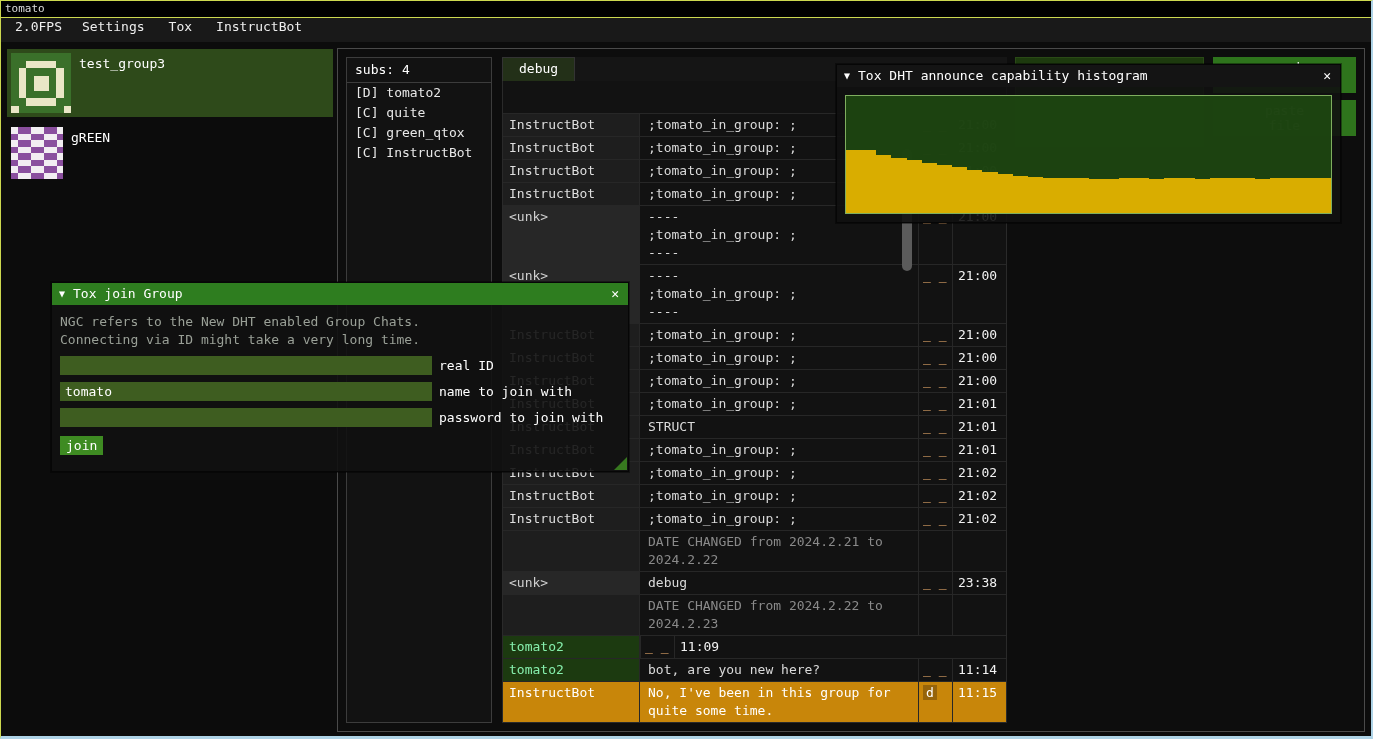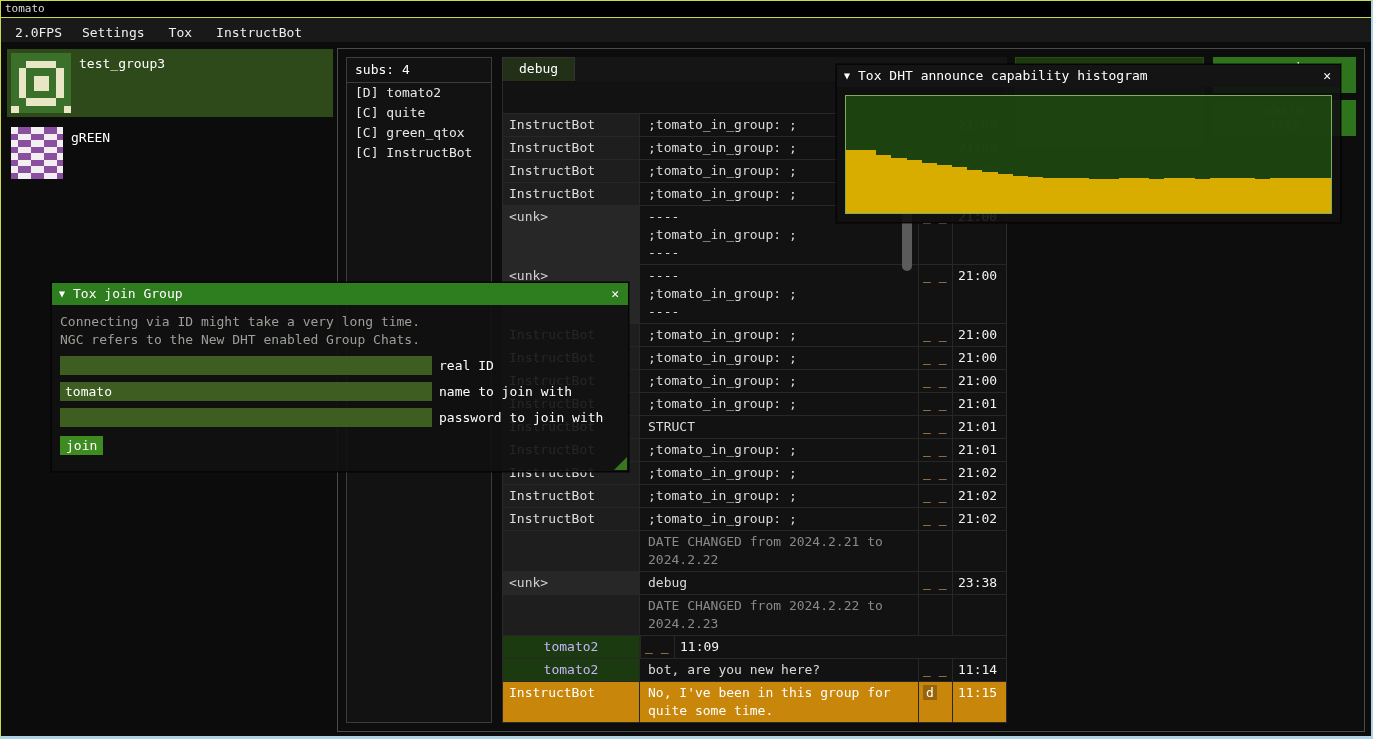--- a/index.html
+++ b/index.html
@@ -5,21 +5,21 @@
   * { margin:0; padding:0; box-sizing:border-box; }
   html,body { background:#000; }
   .app {
     position:relative; width:1373px; height:739px;
     background:#0c0c0c; overflow:hidden;
     border:1px solid #ccd84f; border-bottom:3px solid #aed3e6; border-right:2px solid #aed3e6;
     font-family:"DejaVu Sans Mono", monospace; font-size:13px; line-height:18px; color:#e4e4e4;
   }
   .titlebar { height:17px; background:#000; color:#dcdcdc; font-size:11px; line-height:16px;
     padding-left:4px; border-bottom:1px solid #ccd84f; }
-  .menubar { height:24px; background:#191919; display:flex; align-items:flex-end; padding:0 6px; }
+  .menubar { height:24px; background:#191919; display:flex; align-items:flex-start; padding:0 6px; }
   .fps { padding:0 8px; color:#eee; }
   .menu-item { padding:0 12px; color:#eee; cursor:default; }
 
   
   .sidebar { position:absolute; left:0; top:42px; width:337px; bottom:0; }
   .group-item { display:flex; gap:8px; margin:6px 5px 6px 6px; padding:4px; align-items:flex-start; }
   .group-item.selected { background:#2e4a1a; }
   .group-icon { display:grid; grid-template-columns:repeat(8,1fr); grid-template-rows:repeat(8,1fr);
     width:60px; height:60px; flex:0 0 auto; }
   .group-item:nth-child(2) .group-icon { width:52px; height:52px; }
@@ -39,21 +39,21 @@
 
   .messages { flex:1; position:relative; overflow:hidden; display:flex; flex-direction:column;
     justify-content:flex-end; background:#121212; border:1px solid #2a2a2a; border-top:none; }
   .msg { display:flex; align-items:stretch; border-top:1px solid #272727; background:#121212; }
   .msg-sender { width:137px; flex:0 0 auto; padding:2px 6px; background:#1e1e1e;
     border-right:1px solid #272727; color:#dedede; overflow:hidden; white-space:nowrap; }
   .msg-text { flex:1; padding:2px 8px 2px 8px; padding-right:18px; white-space:pre-line; color:#dadada; min-width:0; }
   .msg-flags { width:34px; flex:0 0 auto; border-left:1px solid #272727; color:#fdba74; padding:2px 4px; }
   .msg-time { width:54px; flex:0 0 auto; border-left:1px solid #272727; padding:2px 5px; color:#f2f2f2; }
   .kind-unk .msg-sender { background:#272727; color:#cfcfcf; }
-  .kind-user .msg-sender { background:#1c3a10; color:#c4b5fd;text-align:center; }
+  .kind-user .msg-sender { background:#1c3a10; color:#86efac; }
   .kind-date .msg-text { color:#8a8a8a; }
   .kind-highlight, .kind-highlight .msg-sender { background:#c8860a; color:#fff; }
   .kind-highlight .msg-text { color:#fff; }
   .kind-highlight .msg-flags { color:#fff; }
   .kind-highlight .msg-flags span { background:#96640a; padding:0 3px; }
   .kind-highlight .msg-time { color:#fff; }
   .chat-scrollbar { position:absolute; top:68px; right:94px; width:10px; height:122px;
     background:#5b5b5b; border-radius:5px; z-index:2; }
 
   .composer { height:90px; display:flex; gap:9px; }
@@ -456,22 +456,22 @@
     </div>
   </div>
 
   <div class="fwin join-window">
     <div class="fwin-title">
       <span class="collapse-icon">▼</span>
       <span>Tox join Group</span>
       <span class="close-icon">✕</span>
     </div>
     <div class="jw-body">
+      <div class="jw-info">NGC refers to the New DHT enabled Group Chats.</div>
       <div class="jw-info">Connecting via ID might take a very long time.</div>
-      <div class="jw-info">NGC refers to the New DHT enabled Group Chats.</div>
       <div>
           <div class="field-row">
             <input class="field-input" type="text" style="">
             <div class="field-label">real ID</div>
           </div>
           <div class="field-row">
             <input class="field-input" type="text" value="tomato" style="">
             <div class="field-label">name to join with</div>
           </div>
           <div class="field-row">

